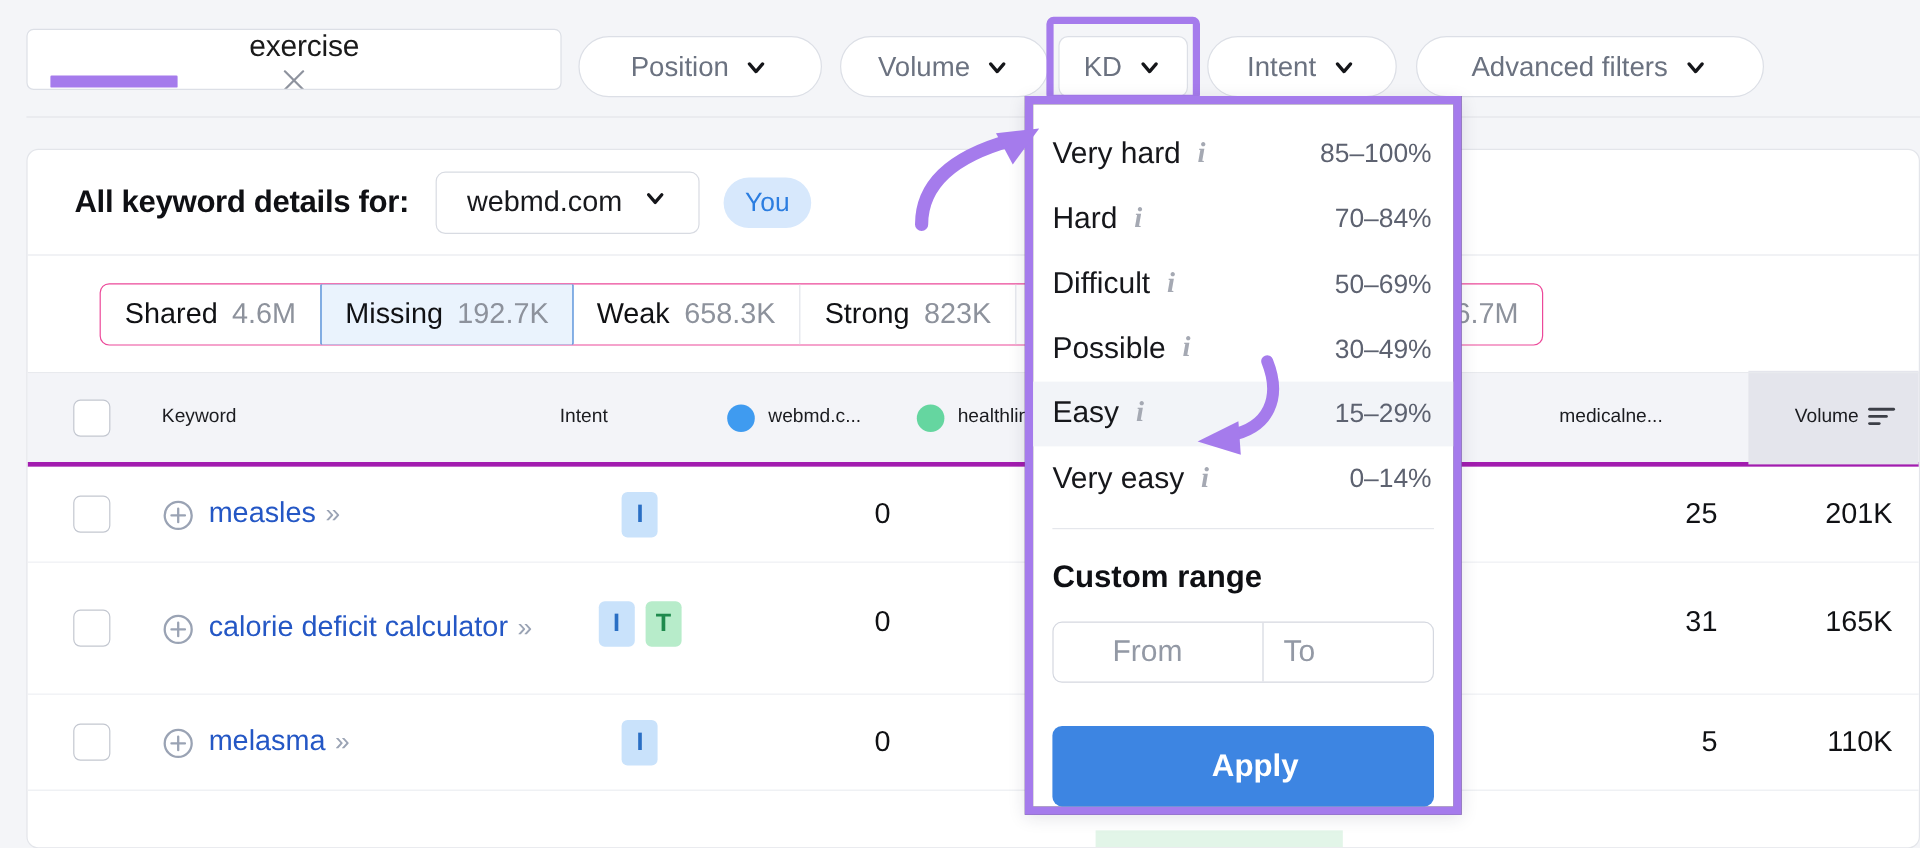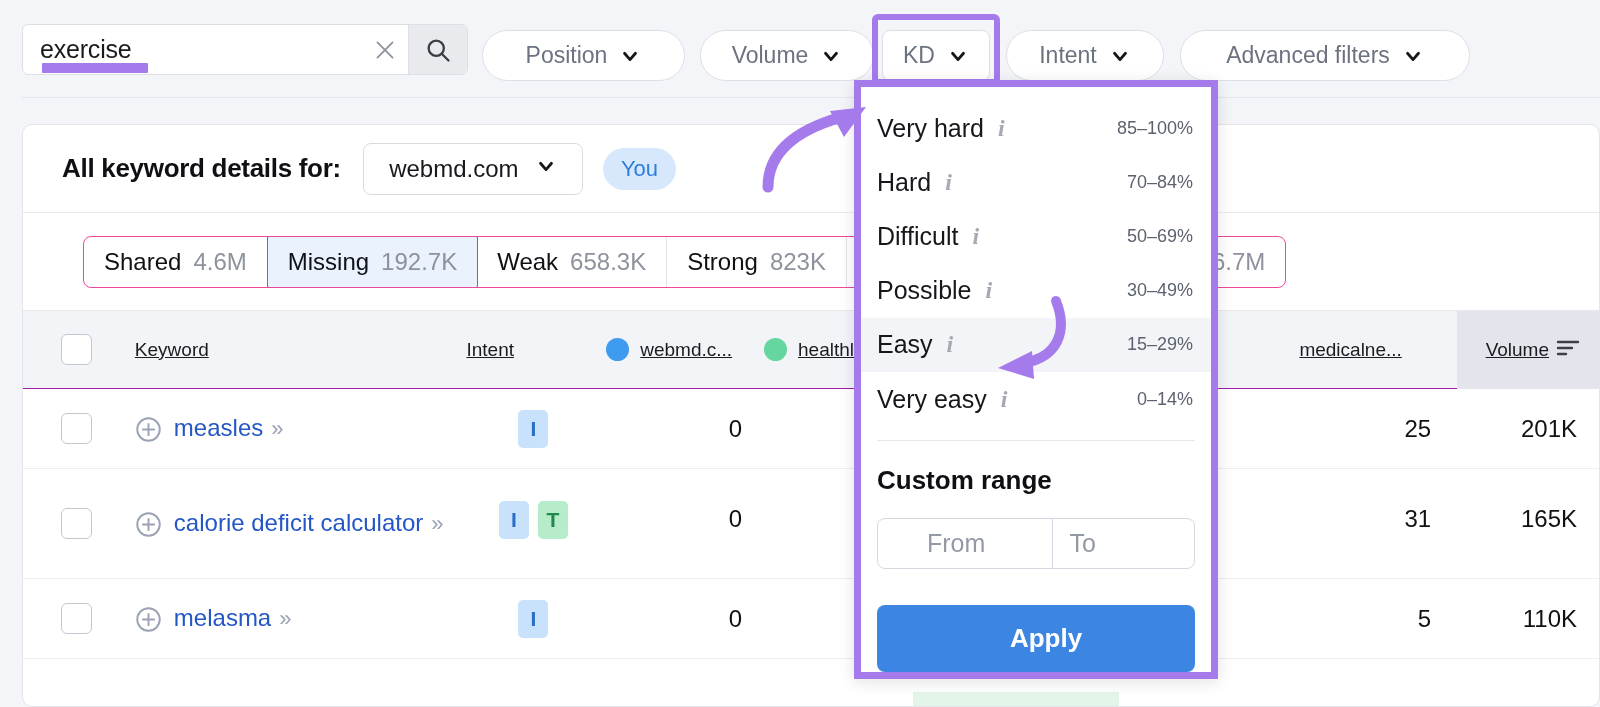--- a/index.html
+++ b/index.html
@@ -31,20 +31,21 @@
   .search-box {
     position: absolute;
     left: 22px; top: 24px;
     width: 446px; height: 51px;
     background: #ffffff;
     border: 1px solid #dcdfe6;
     border-radius: 6px;
     display: flex;
     align-items: center;
     overflow: hidden;
+    flex-direction: column;
   }
   .search-input-area {
     flex: 1;
     height: 100%;
     display: flex;
     align-items: center;
     padding-left: 17px;
   }
   .search-text {
     font-size: 25px;
@@ -204,24 +205,23 @@
     border-radius: 2px;
     z-index: 2;
   }
 
   
   .thead {
     display: flex;
     align-items: center;
     height: 78px;
     background: #f3f4f8;
-    border-bottom: 1px solid #a21caf;
-    font-size: 19px;
+    border-bottom: 4px solid #a21caf;
+    font-size: 16px;
     color: #1b1c20;
-    text-decoration: underline;
   }
   .trow {
     display: flex;
     align-items: center;
     border-bottom: 1px solid #eceef2;
     font-size: 24px;
     color: #101114;
     background: #fff;
   }
   .trow.h1 { height: 80px; }
@@ -332,21 +332,21 @@
     height: 58px;
     padding: 0 18px 0 16px;
     font-size: 25px;
     color: #16171b;
   }
   .kd-row.hl { background: #f2f4f8; }
   .kd-label { display: flex; align-items: center; gap: 14px; }
   .kd-range {
     margin-left: auto;
     color: #5d6270;
-    font-size: 18px;
+    font-size: 22px;
   }
   .info-i {
     font-family: "Liberation Serif", serif;
     font-style: italic;
     font-size: 24px;
     color: #a5a9b3;
     font-weight: bold;
   }
   .kd-sep {
     height: 1px;

